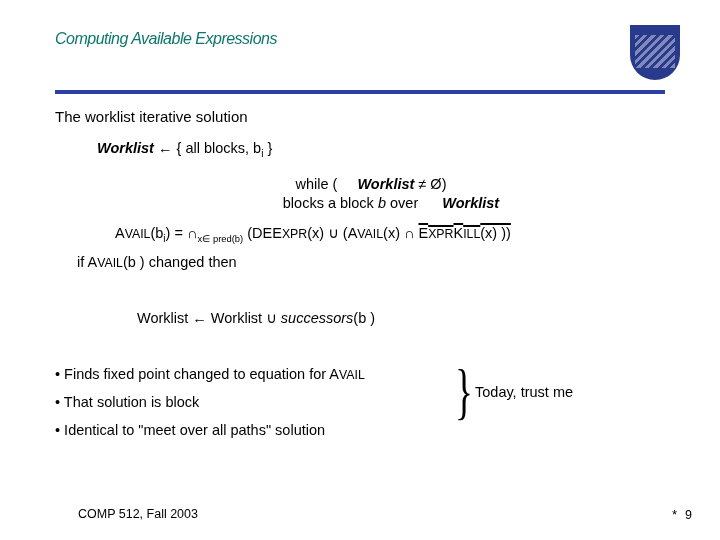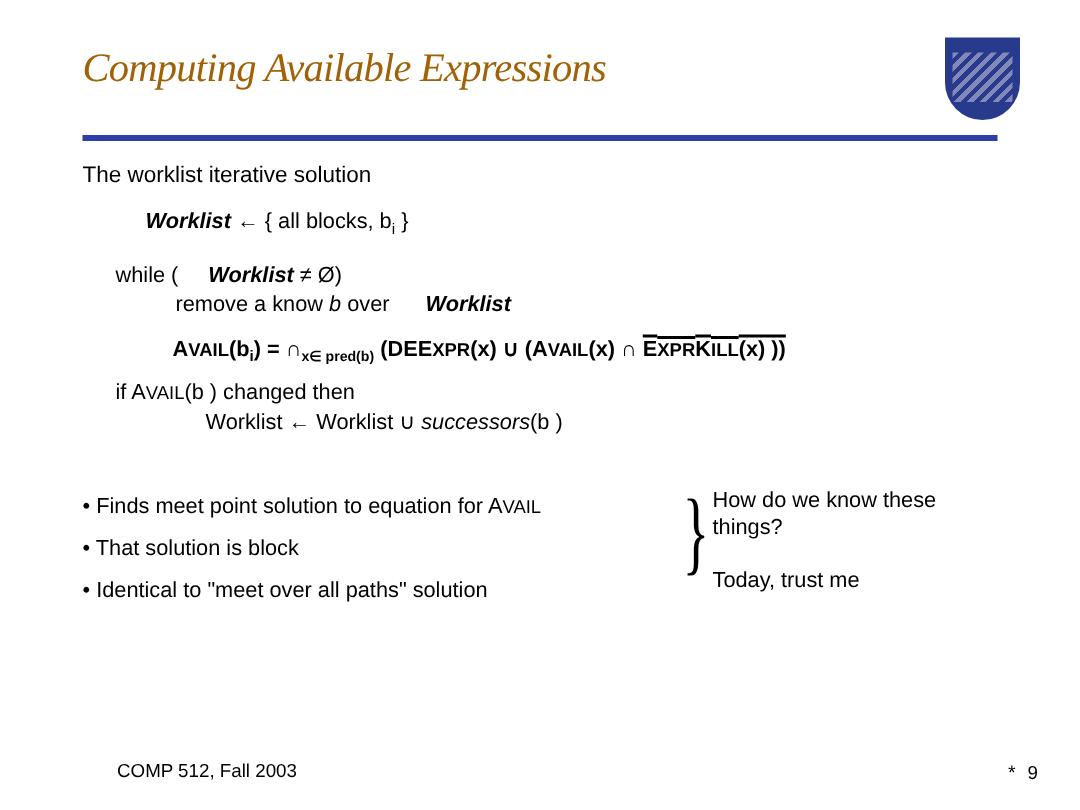--- a/index.html
+++ b/index.html
@@ -20,26 +20,25 @@
     position: relative;
   }
   .title-row {
     display: flex;
     justify-content: space-between;
     align-items: flex-start;
     margin-bottom: 0;
   }
   .title {
     font-style: italic;
-    font-size: 27px;
-    color: #a16207;
+    font-size: 16px;
+    color: #0f766e;
     font-weight: normal;
     margin: 0;
     letter-spacing: -0.5px;
-    font-family: Liberation Serif, serif;
   }
   .shield {
     width: 50px;
     height: 55px;
     background: #283a8c;
     border-radius: 0 0 25px 25px;
     position: relative;
     flex-shrink: 0;
     margin-right: -15px;
     margin-top: -5px;
@@ -64,31 +63,31 @@
   .algo {
     margin-left: 22px;
     font-size: 14.5px;
     line-height: 1.35;
   }
   .algo-line1 {
     margin-bottom: 14px;
   }
   .algo-block {
     margin-bottom: 10px;
+    text-align: center;
   }
   .indent1 { margin-left: 40px; }
-  .indent2 { margin-left: 60px; }
+  .indent2 { margin-left: 60px; margin-top: 36px; }
   em.var { font-style: italic; font-weight: bold; margin-left: 20px; }
   .sc { font-variant: small-caps; font-size: 0.85em; }
   .sub { font-size: 0.7em; vertical-align: sub; }
   .formula {
     margin: 6px 0 8px 38px;
     font-size: 14.5px;
     position: relative;
-    font-weight: bold;
   }
   .over-line {
     text-decoration: overline;
     text-decoration-thickness: 1.5px;
   }
   .bigsub { font-size: 0.65em; vertical-align: sub; }
   .bullets {
     margin-top: 38px;
     font-size: 14.5px;
   }
@@ -153,48 +152,47 @@
   <div class="algo">
     <div class="algo-line1">
       <em class="var">Worklist</em><span> ← </span><span>{ all blocks, b</span><span class="sub">i</span><span> }</span>
     </div>
 
     <div class="algo-block">
       <div>
         <span>while (</span><em class="var">Worklist</em><span> ≠ Ø)</span>
       </div>
       <div class="indent1">
-        <span>remove a know </span><em style="font-style:italic">b</em><span> over </span><em class="var">Worklist</em>
+        <span>blocks a block </span><em style="font-style:italic">b</em><span> over </span><em class="var">Worklist</em>
       </div>
     </div>
 
     <div class="formula">
       <span>A</span><span class="sc">VAIL</span><span>(b</span><span class="sub">i</span><span>)  =  </span><span>∩</span><span class="bigsub">x∈ pred(b)</span><span> (DEE</span><span class="sc">XPR</span><span>(x) ∪ (A</span><span class="sc">VAIL</span><span>(x) ∩ </span><span class="over-line"><span>E</span><span class="sc">XPR</span><span>K</span><span class="sc">ILL</span><span>(x) ))</span></span>
     </div>
 
     <div>
       <span>if A</span><span class="sc">VAIL</span><span>(b ) changed then</span>
     </div>
     <div class="indent2">
       <span>Worklist ← Worklist ∪ </span><em style="font-style:italic">successors</em><span>(b )</span>
     </div>
   </div>
 
   <div class="bullets">
     <div class="bullet-row">
       <div class="bullet-col">
         <div class="bullet">
-          <span>Finds meet point solution to equation for A</span><span class="sc">VAIL</span>
+          <span>Finds fixed point changed to equation for A</span><span class="sc">VAIL</span>
         </div>
         <div class="bullet">That solution is block</div>
         <div class="bullet">Identical to "meet over all paths" solution</div>
       </div>
       <div class="right-col">
         <div class="brace">}</div>
-        <div class="right-text1">How do we know these things?</div>
         <div class="right-text2">Today, trust me</div>
       </div>
     </div>
   </div>
 
   <div class="footer">
     <span>COMP 512, Fall 2003</span>
     <span><span class="asterisk">*</span><span>9</span></span>
   </div>
 </div>

